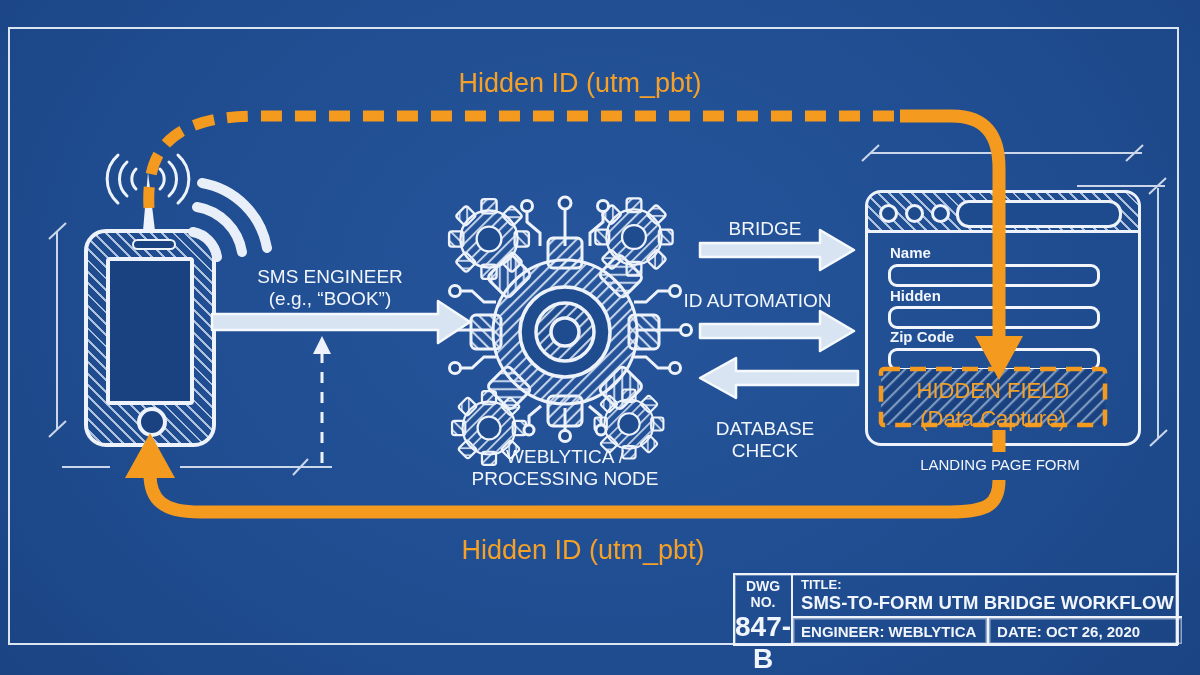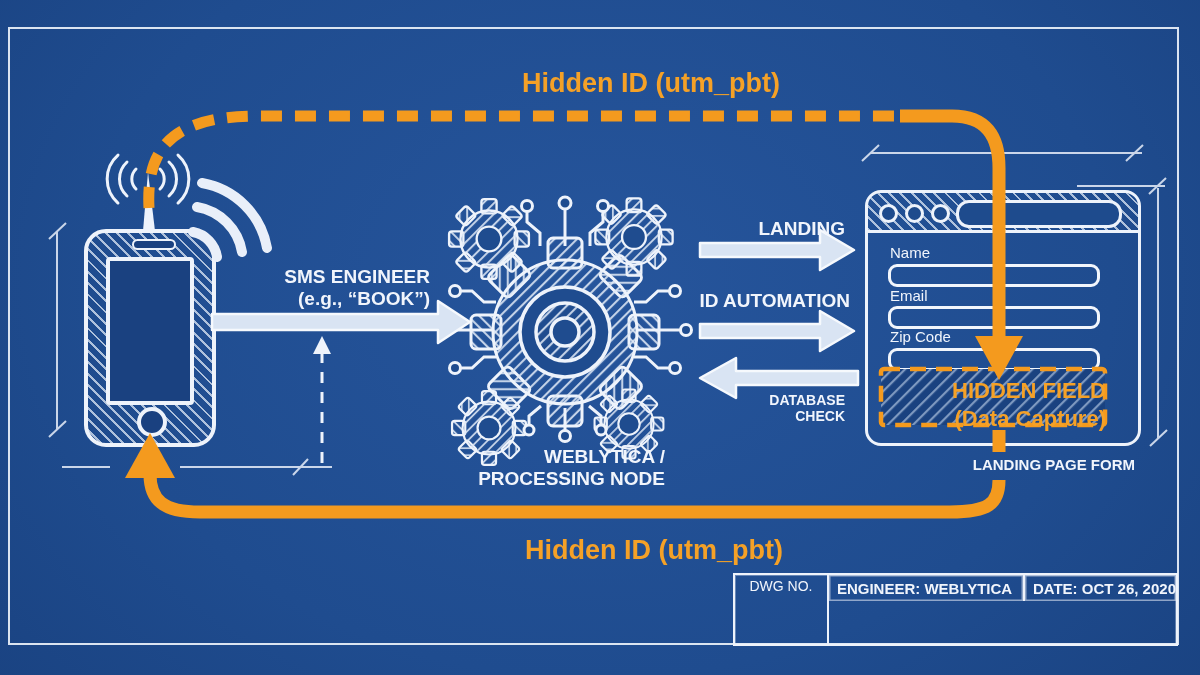--- a/index.html
+++ b/index.html
@@ -5,37 +5,37 @@
   html,body{margin:0;padding:0;}
   #stage{
     position:relative;width:1200px;height:675px;overflow:hidden;
     font-family:"Liberation Sans",sans-serif;
     background:radial-gradient(95% 130% at 50% 42%, #26559c 0%, #1f4c8f 45%, #1a4382 70%, #133a72 100%);
   }
   .abs{position:absolute;}
   
   #frame{left:8px;top:27px;width:1167px;height:614px;border:2.5px solid rgba(236,242,250,0.92);z-index:1;}
   
-  .txt{z-index:6;color:#f1f5fc;font-weight:bold;text-align:right;line-height:1.15;}
+  .txt{z-index:6;color:#f1f5fc;font-weight:normal;text-align:center;line-height:1.15;}
   .orange{color:#f5a127;}
   
   .ph{z-index:2;}
   #phone-body{left:84px;top:229px;width:124px;height:210px;border:4px solid #eef3fb;border-radius:22px;
     background:repeating-linear-gradient(45deg, rgba(223,233,246,0.75) 0 2px, rgba(223,233,246,0) 2px 8px);}
   #phone-screen{left:106px;top:257px;width:80px;height:140px;border:4px solid #eef3fb;border-radius:4px;background:#1a4180;}
   #phone-speaker{left:132px;top:239px;width:40px;height:7px;border:2.5px solid #eef3fb;border-radius:6px;background:#1a4180;}
   #phone-home{left:137px;top:407px;width:22px;height:22px;border:4px solid #eef3fb;border-radius:50%;background:#1a4180;}
   
   .fw{z-index:2;}
   #form-window{left:865px;top:190px;width:270px;height:250px;border:3.5px solid #eef3fb;border-radius:16px;}
   #form-topbar{left:0;top:0;width:100%;height:37px;border-bottom:3.5px solid #eef3fb;border-radius:12px 12px 0 0;
     background:repeating-linear-gradient(45deg, rgba(223,233,246,0.75) 0 2px, rgba(223,233,246,0) 2px 8px);}
   .win-dot{top:11px;width:13px;height:13px;border:3px solid #eef3fb;border-radius:50%;background:#1e4b8d;}
   #addr-pill{left:88px;top:7px;width:160px;height:22px;border:3px solid #eef3fb;border-radius:13px;background:#1e4b8d;}
-  .fld-label{color:#f1f5fc;font-weight:normal;font-size:15px;z-index:3;}
+  .fld-label{color:#f1f5fc;font-weight:bold;font-size:15px;z-index:3;}
   .fld-input{width:206px;height:17px;border:3px solid #f2f6fc;border-radius:9px;z-index:3;}
   
   #title-block{left:733px;top:573px;width:441px;height:69px;border:2.5px solid #eef3fb;display:flex;z-index:6;
     box-shadow:inset 0 0 0 1px rgba(238,243,251,0.35);color:#f1f5fc;}
   #tb-left{width:108px;border-right:2.5px solid #eef3fb;text-align:center;}
   #tb-right{flex:1;display:flex;flex-direction:column;}
   #tb-title-row{flex:1;border-bottom:2.5px solid #eef3fb;padding:2px 8px 0 8px;text-align:left;}
   #tb-bottom-row{height:26px;display:flex;}
   .tb-cell{box-shadow:inset 0 0 0 1.5px rgba(238,243,251,0.55);display:flex;align-items:center;padding-left:8px;
     font-weight:bold;font-size:15px;white-space:nowrap;}
@@ -57,21 +57,21 @@
 
   <div id="form-window" class="abs fw">
     <div id="form-topbar" class="abs"></div>
     <div class="abs win-dot" style="left:11px"></div>
     <div class="abs win-dot" style="left:37px"></div>
     <div class="abs win-dot" style="left:63px"></div>
     <div id="addr-pill" class="abs"></div>
 
     <div class="abs fld-label" style="left:22px;top:51px">Name</div>
     <div class="abs fld-input" style="left:20px;top:71px"></div>
-    <div class="abs fld-label" style="left:22px;top:94px">Email</div>
+    <div class="abs fld-label" style="left:22px;top:94px">Hidden</div>
     <div class="abs fld-input" style="left:20px;top:113px"></div>
     <div class="abs fld-label" style="left:22px;top:135px">Zip Code</div>
     <div class="abs fld-input" style="left:20px;top:155px"></div>
   </div>
 
   <svg id="art" class="abs" width="1200" height="675" viewBox="0 0 1200 675">
     <defs>
       <pattern id="hatch" patternUnits="userSpaceOnUse" width="8" height="8" patternTransform="rotate(45)">
         <line x1="1" y1="0" x2="1" y2="8" stroke="#dfe9f6" stroke-width="2.2" stroke-opacity="0.85"></line>
       </pattern>
@@ -253,39 +253,44 @@
   <div class="abs txt" style="left:230px;top:266px;width:200px;font-size:19px">
     <div>SMS ENGINEER</div>
     <div>(e.g., “BOOK”)</div>
   </div>
 
   <div class="abs txt" style="left:465px;top:446px;width:200px;font-size:19px">
     <div>WEBLYTICA /</div>
     <div>PROCESSING NODE</div>
   </div>
 
-  <div class="abs txt" style="left:685px;top:218px;width:160px;font-size:19px">LANDING</div>
+  <div class="abs txt" style="left:685px;top:218px;width:160px;font-size:19px">BRIDGE</div>
   <div class="abs txt" style="left:665px;top:290px;width:185px;font-size:19px">ID AUTOMATION</div>
-  <div class="abs txt" style="left:685px;top:392px;width:160px;font-size:14px">
+  <div class="abs txt" style="left:685px;top:418px;width:160px;font-size:19px">
     <div>DATABASE</div>
     <div>CHECK</div>
   </div>
 
   <div class="abs txt orange" style="left:880px;top:377px;width:226px;font-size:22px;line-height:1.25">
     <div>HIDDEN FIELD</div>
     <div>(Data Capture)</div>
   </div>
 
   <div class="abs txt" style="left:865px;top:456px;width:270px;font-size:15px">LANDING PAGE FORM</div>
 
   <div id="title-block" class="abs">
     <div id="tb-left">
-      <div style="font-size:14px;font-weight:normal;margin-top:3px">DWG NO.</div>
+      <div style="font-size:14px;font-weight:bold;margin-top:3px">DWG NO.</div>
+      <div style="font-size:28px;font-weight:bold;margin-top:1px">847-B</div>
     </div>
     <div id="tb-right">
+      <div id="tb-title-row">
+        <div style="font-size:13px;font-weight:bold">TITLE:</div>
+        <div style="font-size:18.5px;font-weight:bold;white-space:nowrap">SMS-TO-FORM UTM BRIDGE WORKFLOW</div>
+      </div>
       <div id="tb-bottom-row">
         <div id="tb-eng" class="tb-cell">ENGINEER: WEBLYTICA</div>
         <div id="tb-date" class="tb-cell">DATE: OCT 26, 2020</div>
       </div>
     </div>
   </div>
 
 </div>
 
 </body></html>

